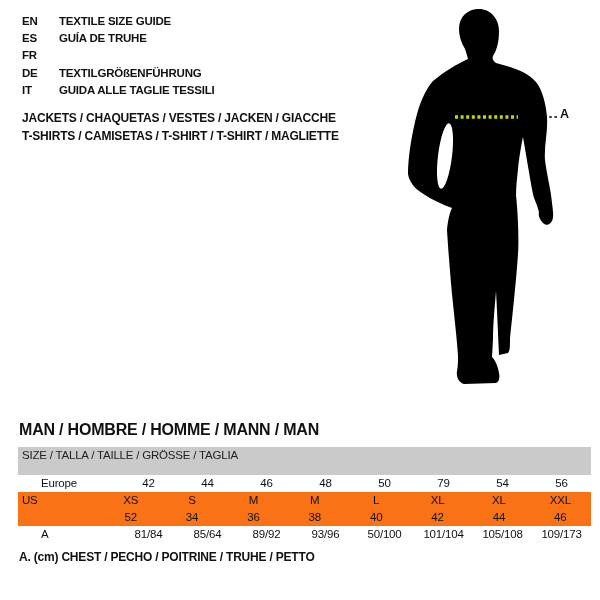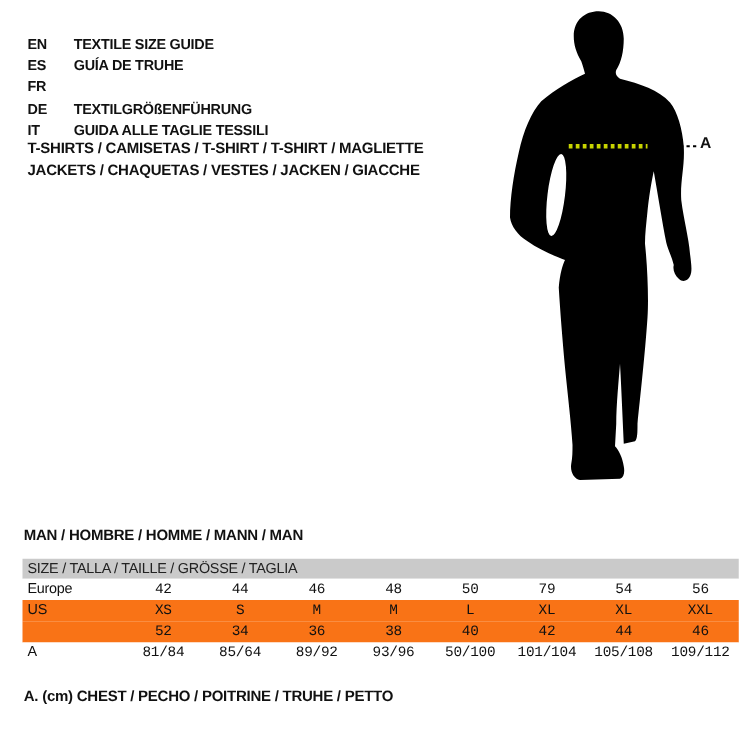--- a/index.html
+++ b/index.html
@@ -7,45 +7,45 @@
   body {
     font-family:"Liberation Sans", sans-serif;
     color:#111;
     position:relative;
     overflow:hidden;
     letter-spacing:-0.2px;
   }
   .abs { position:absolute; }
 
   
-  .lang-list { left:22px; top:28px; }
+  .lang-list { left:22px; top:13px; }
   .lang-row { display:flex; line-height:17.2px; font-weight:bold; font-size:11.5px; }
   .lang-code { width:37px; }
 
   
   .category { left:22px; top:110px; font-weight:bold; font-size:12px; line-height:17.5px; }
 
   
   .figure-wrap { left:400px; top:5px; width:180px; height:385px; }
   .measure-label { left:560px; top:107px; font-size:12.5px; font-weight:bold; letter-spacing:0; }
 
   
-  .section-title { left:19px; top:421px; font-weight:bold; font-size:12px; }
+  .section-title { left:19px; top:421px; font-weight:bold; font-size:16px; }
 
   
   .size-table { left:18px; top:447px; width:573px; font-size:11.5px; }
   .table-header {
-    background:#cacaca; height:16px; line-height:16px;
+    background:#cacaca; height:28px; line-height:16px;
     padding-left:4px; color:#222;
   }
   .t-row { display:flex; height:17px; line-height:17px; }
   .t-row.gray { background:#f97316; }
-  .t-row.white { background:#ffffff; }
+  .t-row.white { background:#ffffff;margin-left:19px; }
   .t-label { width:82px; padding-left:4px; }
-  .t-cell { flex:1; text-align:center;font-family:Liberation Mono, monospace; }
+  .t-cell { flex:1; text-align:center; }
 
   
   .footnote { left:19px; top:550px; font-weight:bold; font-size:12px; }
 </style>
 </head>
 <body>
 
 <div class="abs lang-list">
   <div class="lang-row">
     <span class="lang-code">EN</span>
@@ -62,22 +62,22 @@
     <span class="lang-code">DE</span>
     <span>TEXTILGRÖßENFÜHRUNG</span>
   </div>
   <div class="lang-row">
     <span class="lang-code">IT</span>
     <span>GUIDA ALLE TAGLIE TESSILI</span>
   </div>
 </div>
 
 <div class="abs category">
+  <div>JACKETS / CHAQUETAS / VESTES / JACKEN / GIACCHE</div>
   <div>T-SHIRTS / CAMISETAS / T-SHIRT / T-SHIRT / MAGLIETTE</div>
-  <div>JACKETS / CHAQUETAS / VESTES / JACKEN / GIACCHE</div>
 </div>
 
 <div class="abs figure-wrap">
   <svg width="180" height="385" viewBox="0 0 180 385">
     <path fill="#000" d="M 79,4
          C 90,4 99,13 99,26
          C 99,36 97,45 93,51
          C 92,54 93,56 96,58
          C 112,62 127,67 136,77
          C 142,84 146,99 147,112
@@ -163,17 +163,17 @@
 
   <div class="t-row white">
     <span class="t-label">A</span>
     <span class="t-cell">81/84</span>
     <span class="t-cell">85/64</span>
     <span class="t-cell">89/92</span>
     <span class="t-cell">93/96</span>
     <span class="t-cell">50/100</span>
     <span class="t-cell">101/104</span>
     <span class="t-cell">105/108</span>
-    <span class="t-cell">109/112</span>
+    <span class="t-cell">109/173</span>
   </div>
 </div>
 
 <div class="abs footnote">A. (cm) CHEST / PECHO / POITRINE / TRUHE / PETTO</div>
 
 </body></html>

